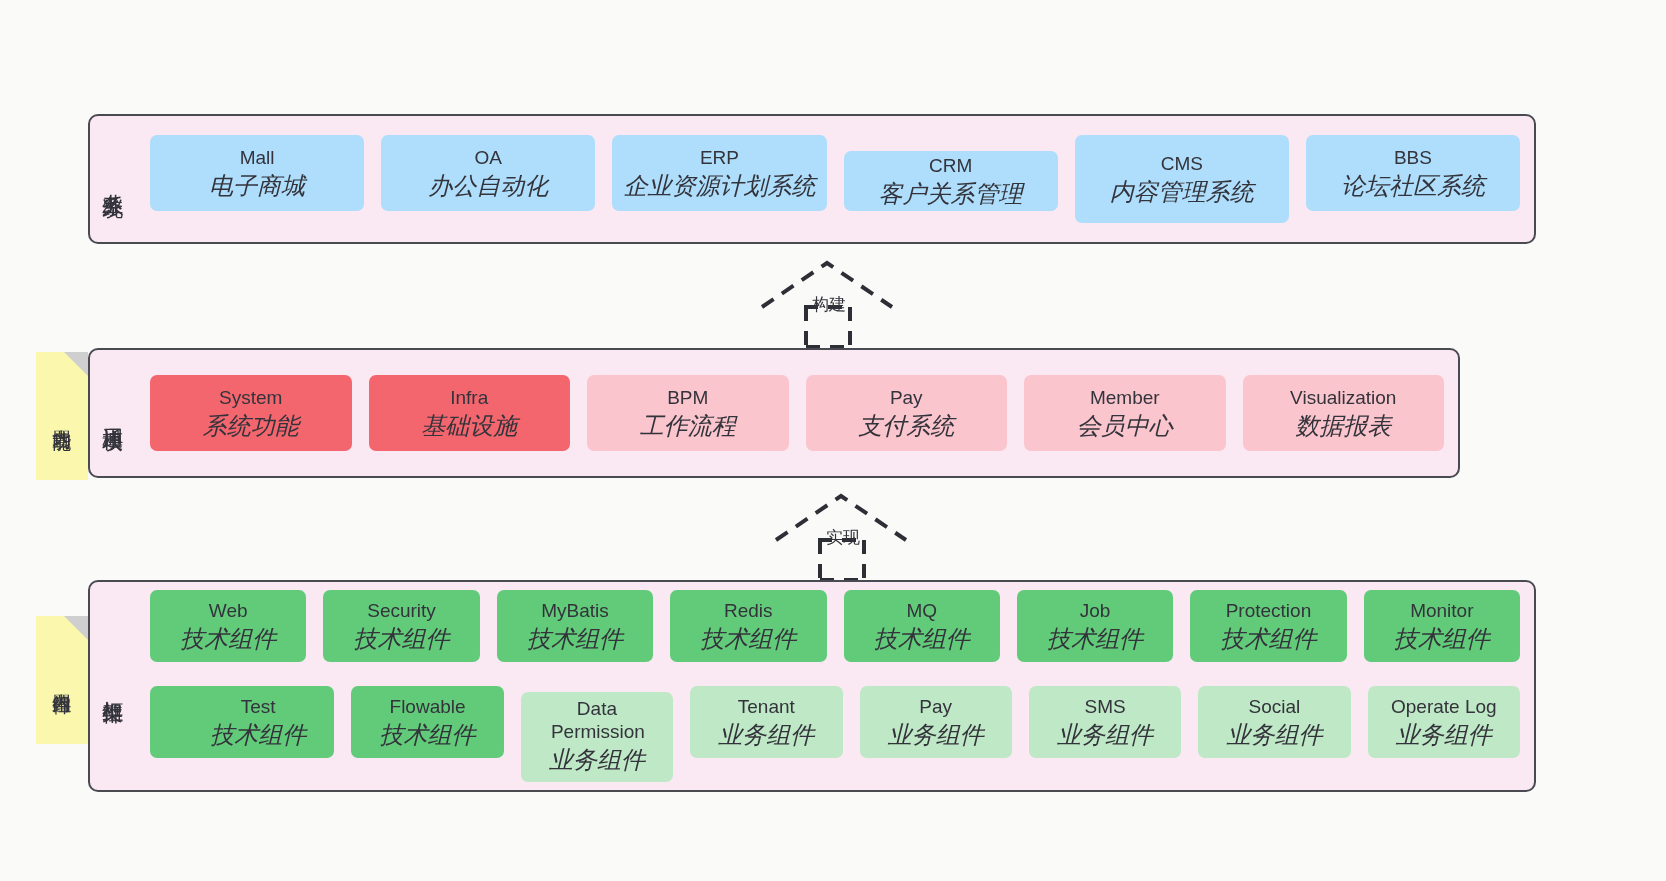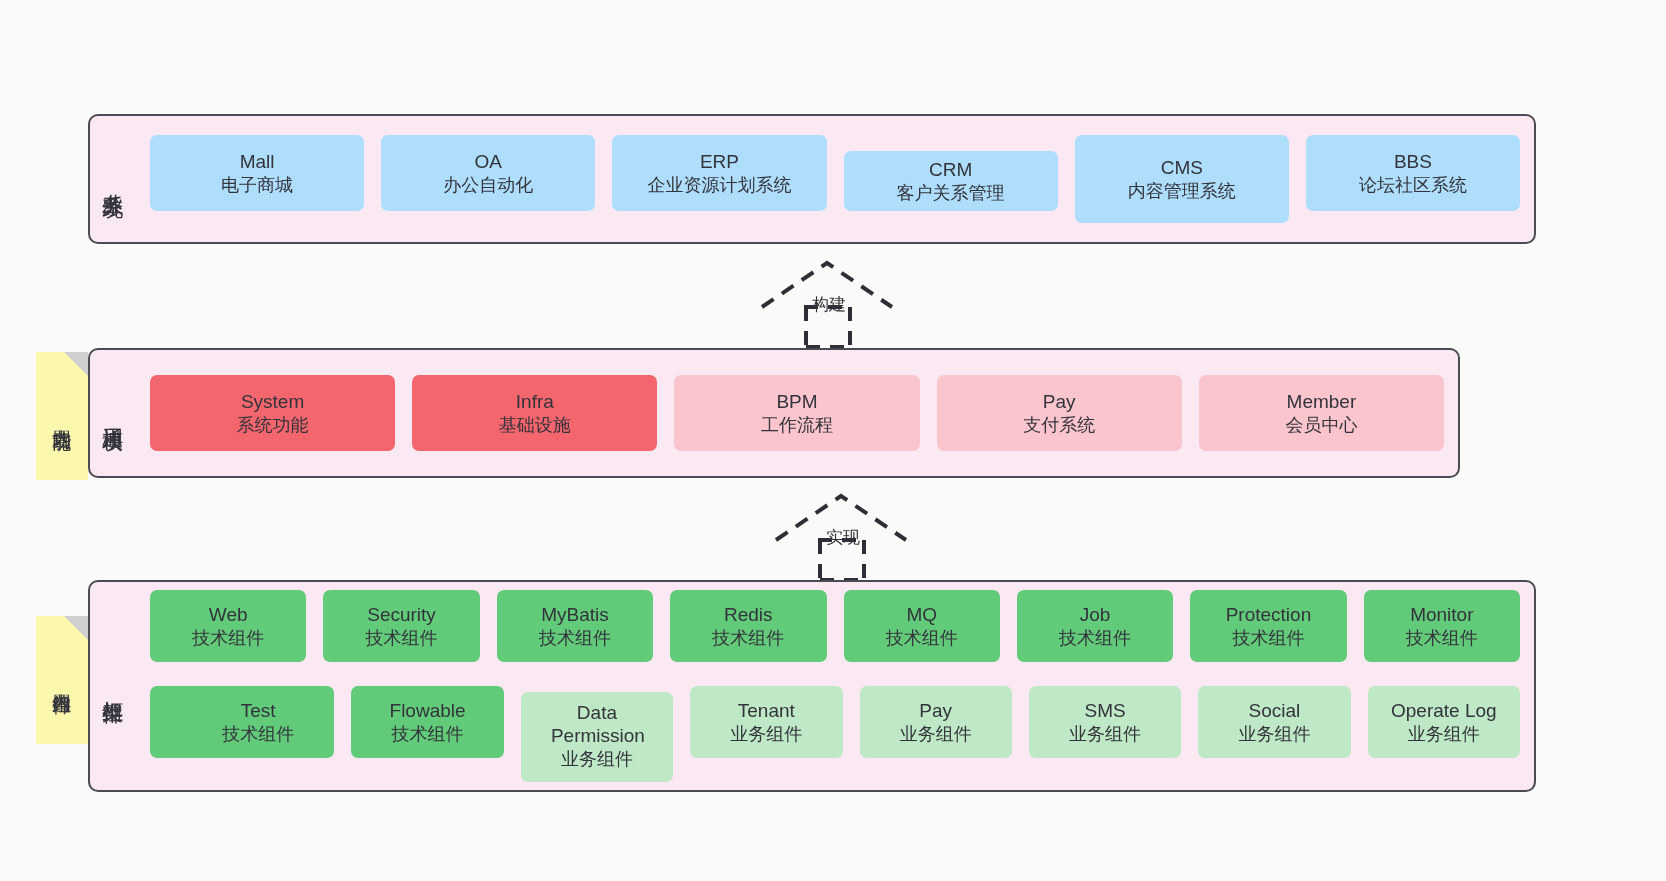--- a/index.html
+++ b/index.html
@@ -73,21 +73,21 @@
     align-items: center;
     justify-content: center;
     text-align: center;
     font-size: 19px;
     line-height: 1.32;
     color: #33333b;
     padding: 6px 4px;
     box-sizing: border-box;
   }
   .box .en { font-size: 19px; }
-  .box .cn { font-size: 18px; }
+  .box .cn { font-size: 24px; font-style: italic; }
 
   .blue   { background: #aedefb; text-align: center; }
   .red    { background: #f4666e; }
   .pink   { background: #fbc5ce; }
   .green  { background: #62cb7a; }
   .lgreen { background: #bfe8c6; }
 
   
   .note {
     position: absolute;
@@ -195,20 +195,24 @@
           <span class="cn">工作流程</span>
         </div>
         <div class="box pink" style="height:76px;">
           <span class="en">Pay</span>
           <span class="cn">支付系统</span>
         </div>
         <div class="box pink" style="height:76px;">
           <span class="en">Member</span>
           <span class="cn">会员中心</span>
         </div>
+        <div class="box pink" style="height:76px;">
+          <span class="en">Visualization</span>
+          <span class="cn">数据报表</span>
+        </div>
       </div>
     </div>
   </div>
 
   <svg class="arrow" style="left:766px; top:488px; width:160px; height:95px;" viewBox="0 0 160 95">
     <polyline points="10,52 75,8 140,52" fill="none" stroke="#2e2e36" stroke-width="4" stroke-dasharray="14,10" stroke-linecap="butt"></polyline>
     <line x1="52" y1="52" x2="100" y2="52" stroke="#2e2e36" stroke-width="4" stroke-dasharray="14,10"></line>
     <line x1="54" y1="52" x2="54" y2="92" stroke="#2e2e36" stroke-width="4" stroke-dasharray="14,10"></line>
     <line x1="98" y1="52" x2="98" y2="92" stroke="#2e2e36" stroke-width="4" stroke-dasharray="14,10"></line>
     <line x1="54" y1="92" x2="98" y2="92" stroke="#2e2e36" stroke-width="4" stroke-dasharray="14,10"></line>

